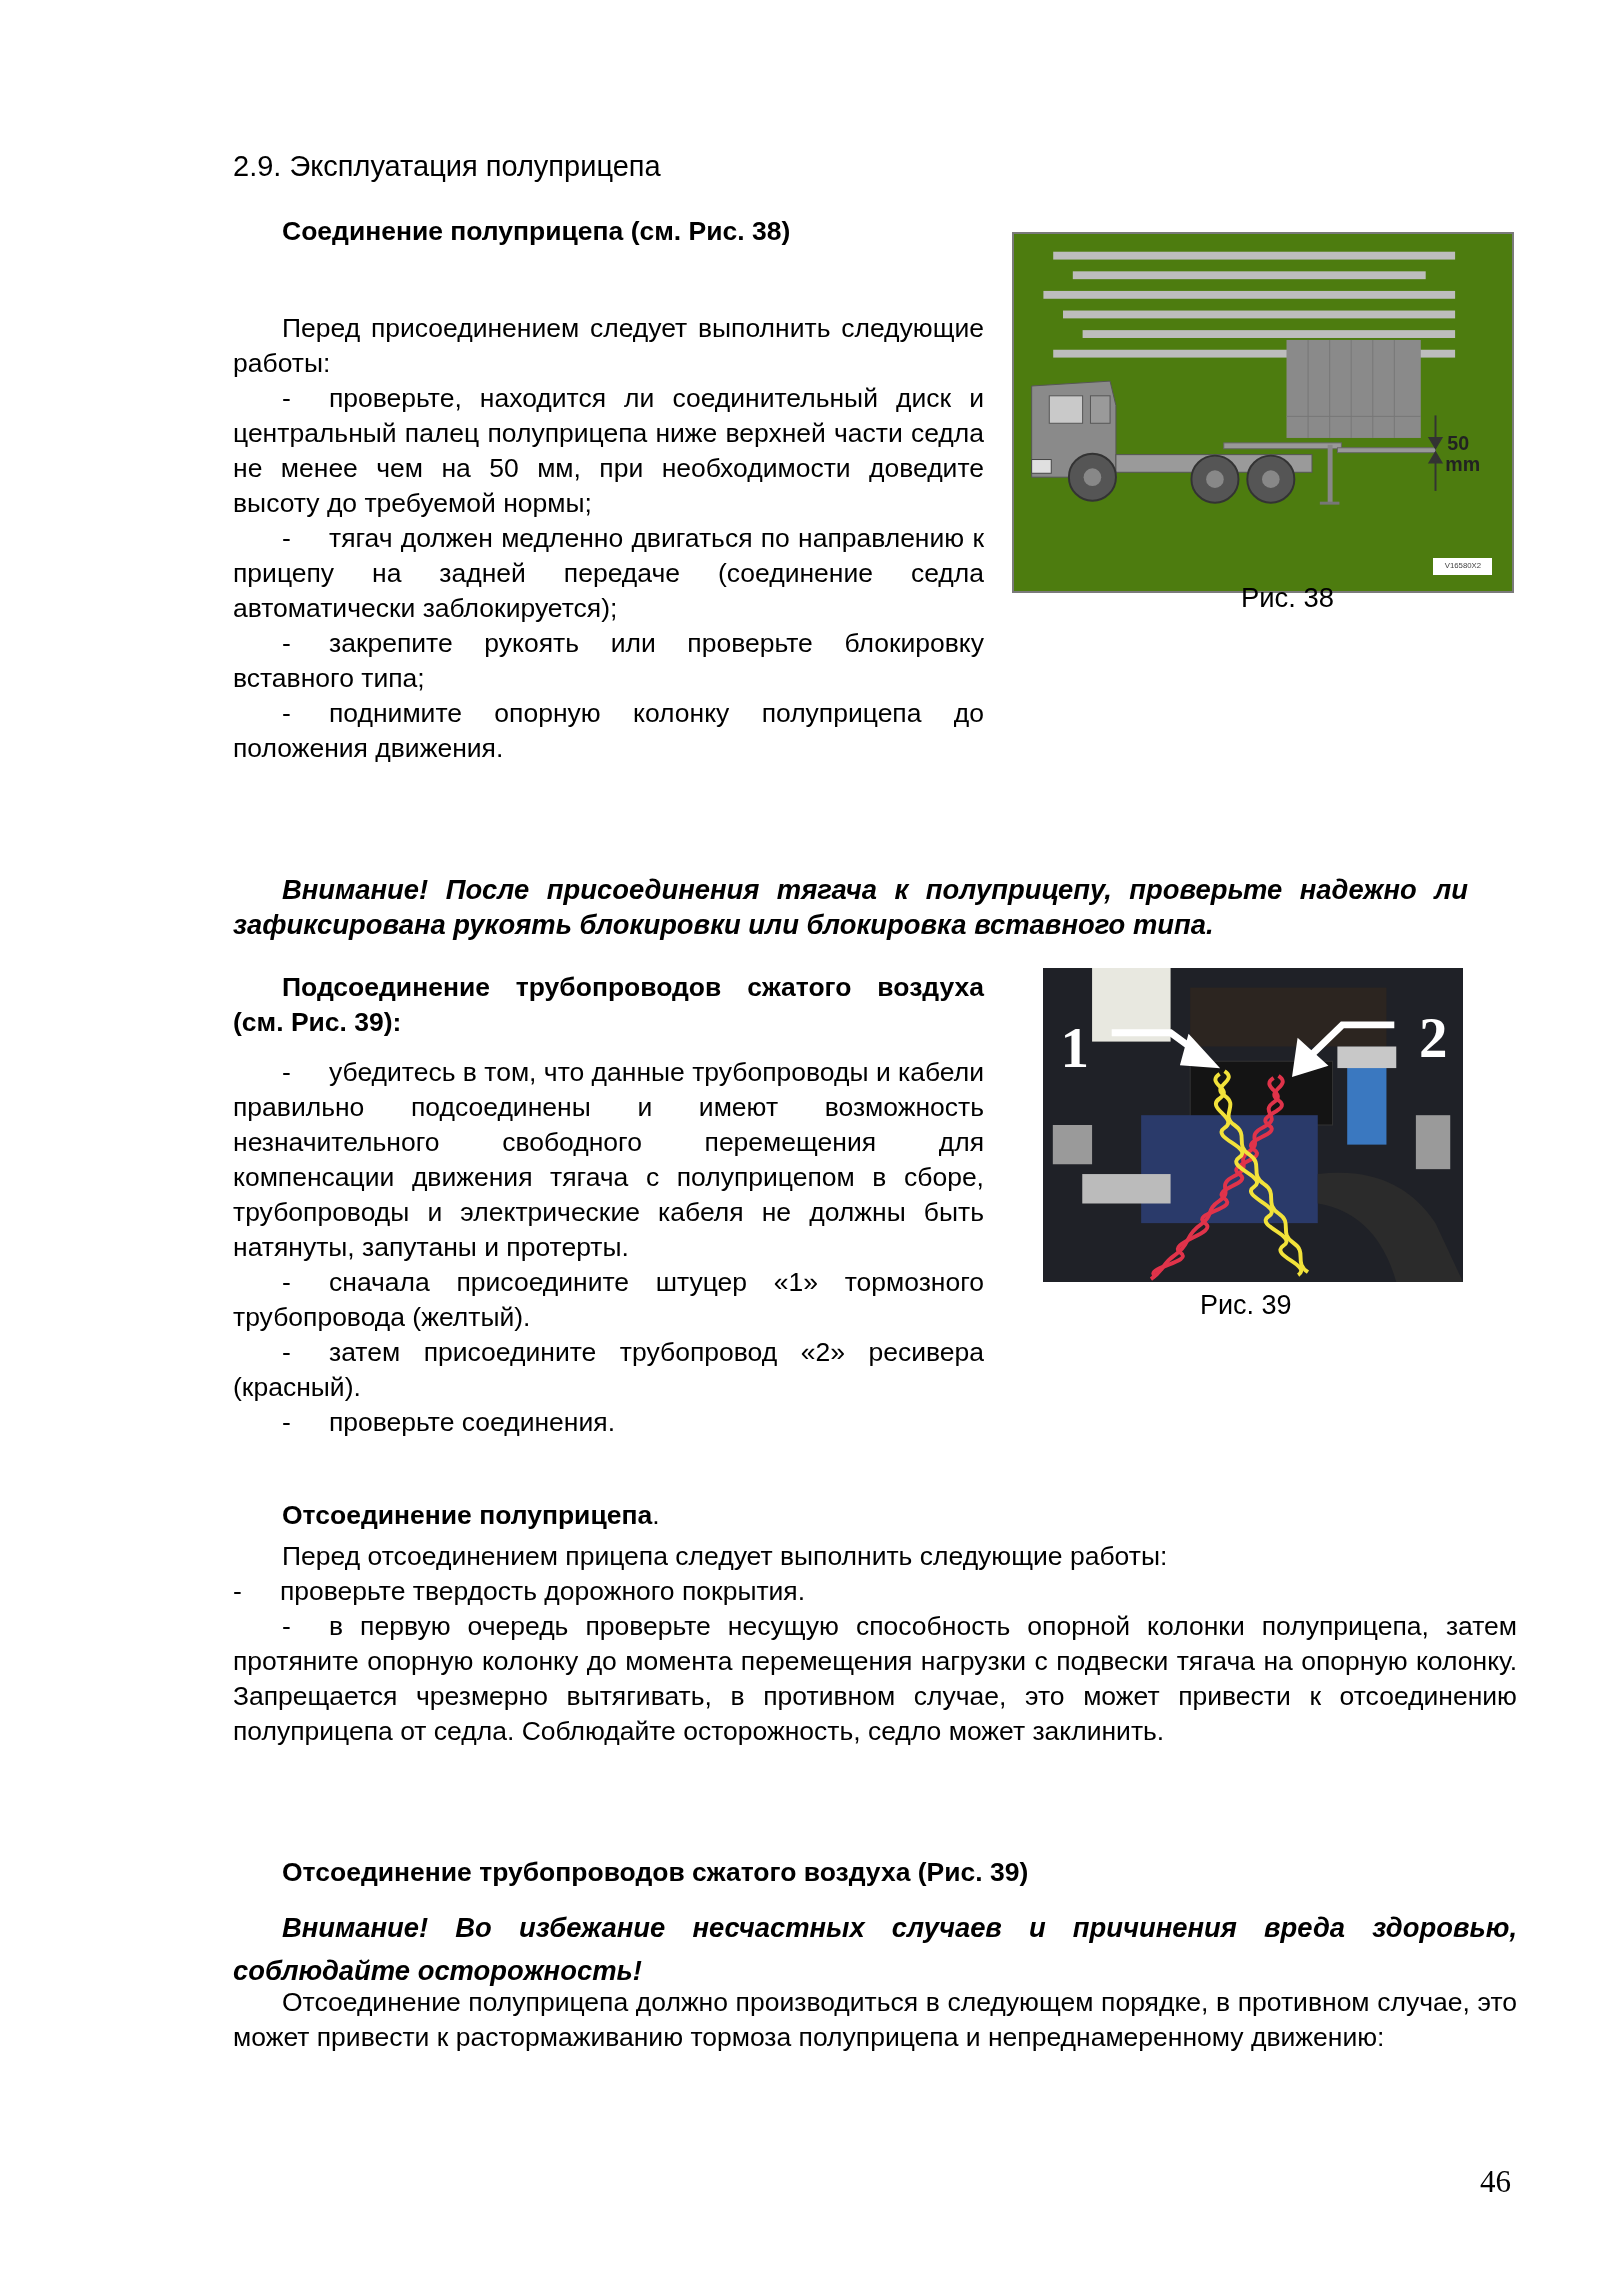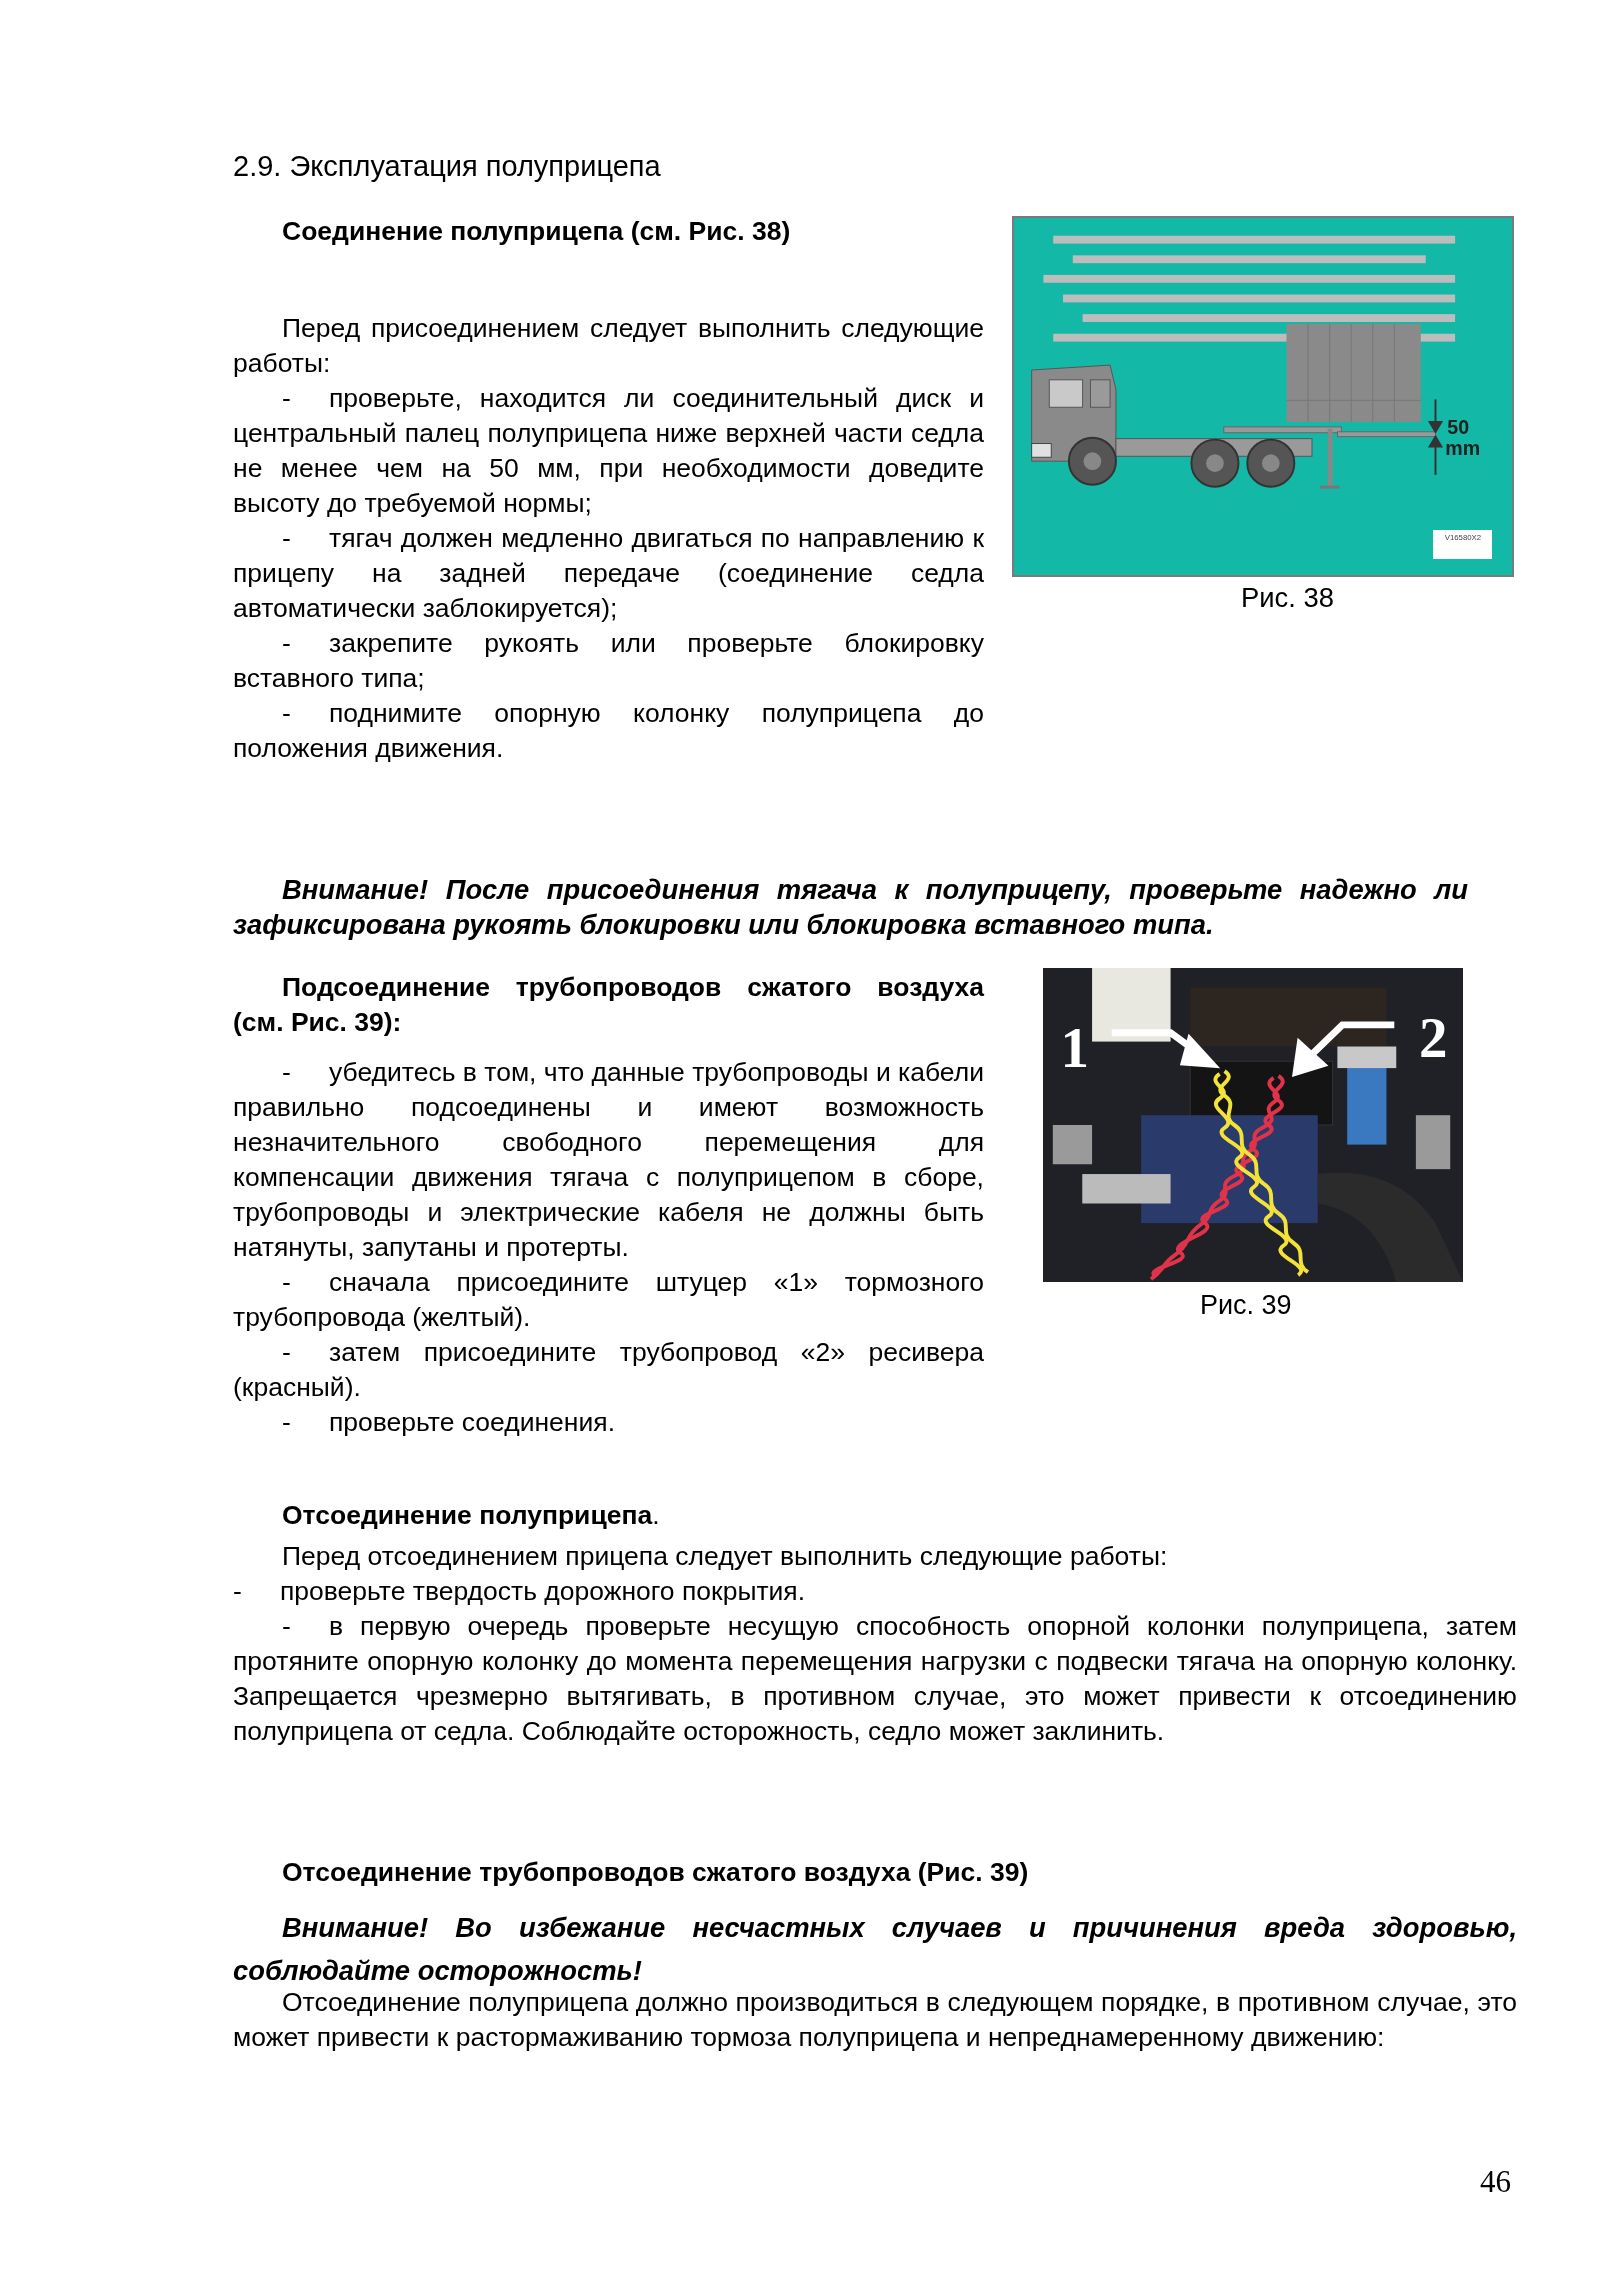--- a/index.html
+++ b/index.html
@@ -22,26 +22,26 @@
     #sub2 { left: 233px; top: 970px; width: 751px; font-size: 26.5px; line-height: 35px; }
     #block2 { left: 233px; top: 1055px; width: 751px; }
     #sub3 { left: 282px; top: 1500px; font-size: 26.5px; }
     #block3 { left: 233px; top: 1539px; width: 1284px; }
     #sub4 { left: 282px; top: 1857px; font-size: 26.5px; font-weight: bold; }
     #warn2 { left: 233px; top: 1906px; width: 1284px; font-size: 27.4px; line-height: 43px; }
     #block4 { left: 233px; top: 1985px; width: 1284px; }
     #page-num { left: 1480px; top: 2164px; font-family: "Liberation Serif", serif; font-size: 31px; }
 
     
-    #fig38 { left: 1012px; top: 216px; width: 502px; height: 361px; background: #14b8a6;
+    #fig38 { left: 1012px; top: 232px; width: 502px; height: 361px; background: #4d7c0f;
       border: 2.9px solid #7a7a7a; box-sizing: border-box; }
     #fig38-cap { left: 1204px; top: 582px; font-size: 27.4px; margin-left: 37px; }
     #fig39 { left: 1043px; top: 968px; width: 420px; height: 314px; background: #1b1d22; overflow: hidden; }
     #fig39-cap { left: 1200px; top: 1290px; font-size: 27px; }
-    .fig-code { position: absolute; right: 19.6px; bottom: 15.7px; width: 59px; height: 29px; background: #fff;
+    .fig-code { position: absolute; right: 19.6px; bottom: 15.7px; width: 59px; height: 17px; background: #fff;
       font-size: 7.8px; line-height: 15.7px; text-align: center; color: #444; }
     .label-num { position: absolute; font-family: "Liberation Serif", serif; font-weight: bold; font-size: 57px; color: #fff; }
   </style>
 </head>
 <body>
 
 <div id="sec-title" class="abs">2.9. Эксплуатация полуприцепа</div>
 
 <div id="sub1" class="abs">Соединение полуприцепа (см. Рис. 38)</div>
 

